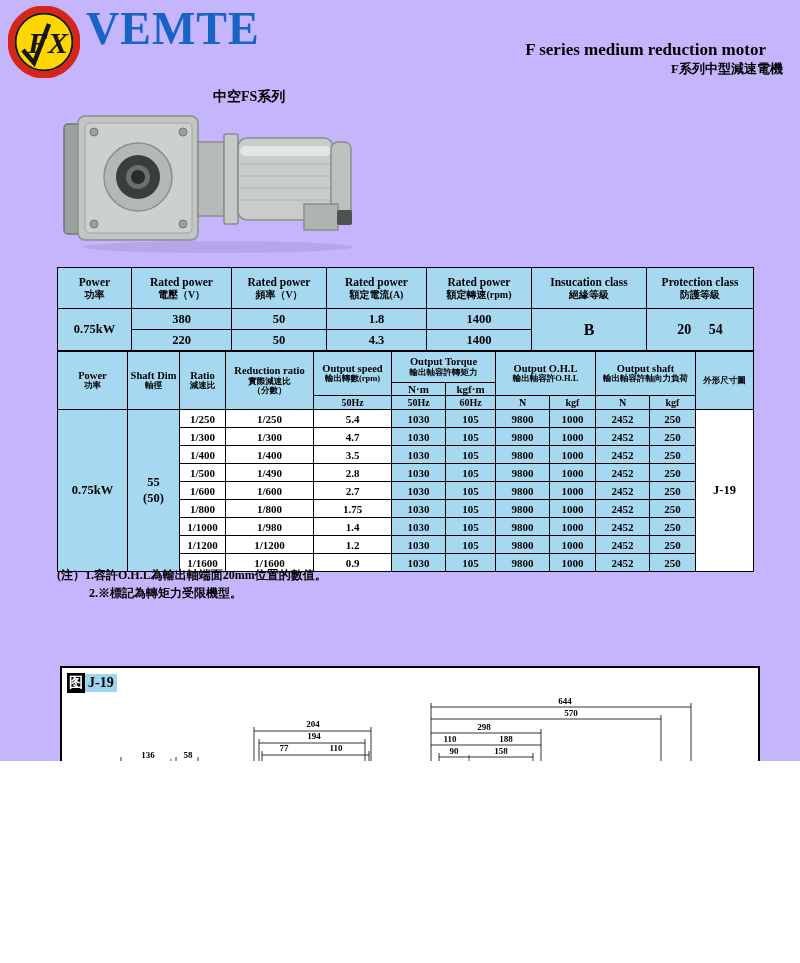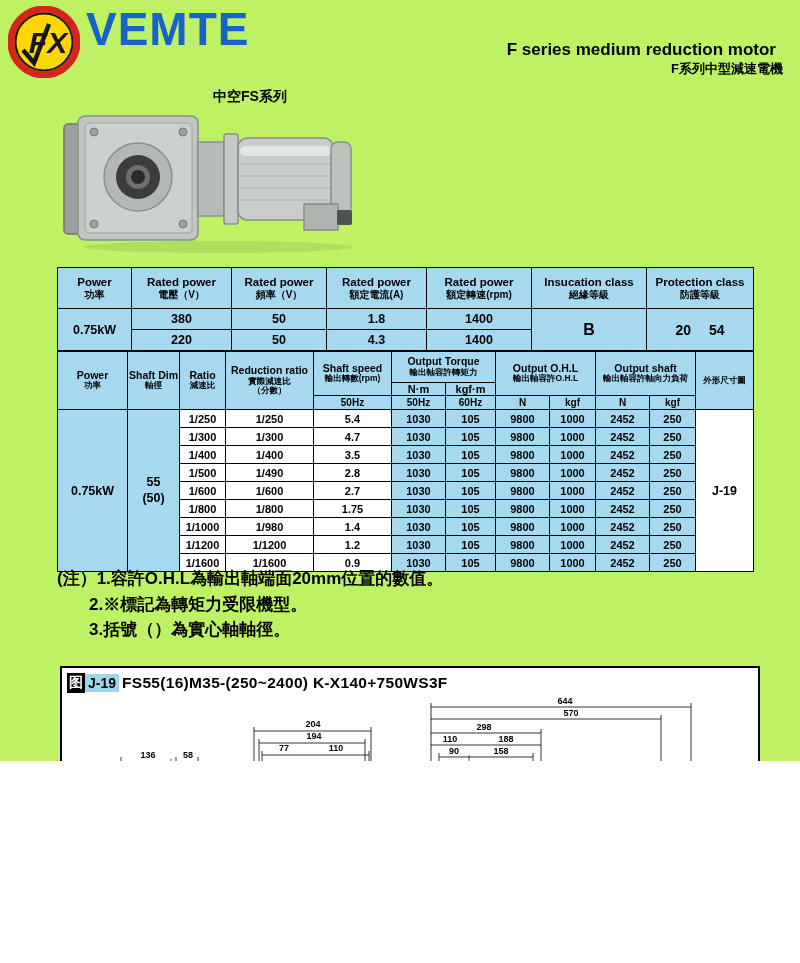--- a/index.html
+++ b/index.html
@@ -1,24 +1,24 @@
 <!DOCTYPE html>
 <html><head>
 <meta charset="utf-8">
 <style>
   html,body{margin:0;padding:0;background:#fff;}
-  .page{position:relative;width:800px;height:761px;background:#bef264;color:#000;
-        font-family:Liberation Sans, sans-serif;overflow:hidden;}
+  .page{position:relative;width:800px;height:761px;background:#c4b5fd;color:#000;
+        font-family:Liberation Serif, serif;overflow:hidden;}
 
   
   .logo{position:absolute;left:8px;top:6px;width:72px;height:72px;}
   .brand{position:absolute;left:86px;top:6px;color:#1863c6;font-weight:bold;
          font-size:46px;line-height:1;letter-spacing:1px;}
   .brand-sub{position:absolute;left:88px;top:50px;color:#1863c6;font-weight:bold;font-size:27px;}
-  .title-en{position:absolute;right:24px;top:40px;font-size:17px;font-weight:600;}
+  .title-en{position:absolute;right:34px;top:40px;font-size:17px;font-weight:600;}
   .title-cn{position:absolute;right:17px;top:60px;font-size:13px;font-weight:bold;margin-left:48px;}
   .series-label{position:absolute;left:213px;top:88px;font-size:14px;font-weight:bold;}
   .photo{position:absolute;left:58px;top:104px;}
 
   
   table{border-collapse:collapse;table-layout:fixed;}
   th,td{border:1.6px solid #000;padding:0;text-align:center;vertical-align:middle;}
   .c-b{background:#a6d8f0;}
   .c-w{background:#fff;}
   .spec{position:absolute;left:57px;top:267px;width:696px;}
@@ -33,21 +33,21 @@
   .ratio th .en{font-size:10.5px;font-weight:bold;line-height:1.12;}
   .ratio th .cn{font-size:8.5px;font-weight:bold;line-height:1.15;}
   .ratio tr.h1 th{height:30px;}
   .ratio tr.h2 th{height:12px;font-size:11px;font-weight:bold;}
   .ratio tr.h3 th{height:13px;font-size:10px;font-weight:bold;}
   .ratio td{height:17px;font-size:11px;font-weight:bold;}
   .ratio td.big{font-size:12.5px;}
   .ratio td.pre{white-space:pre-line;line-height:1.25;}
 
   
-  .notes{position:absolute;left:57px;top:566px;font-size:17px;font-weight:bold;line-height:1.5;}
+  .notes{position:absolute;left:57px;top:566px;font-size:12px;font-weight:bold;line-height:1.5;}
   .notes .indent{padding-left:32px;}
 
   
   .panel{position:absolute;left:60px;top:666px;width:700px;height:281px;box-sizing:border-box;
          border:2px solid #000;border-bottom:6px solid #000;background:#fff;}
   .fig-title{position:absolute;left:5px;top:5px;display:flex;align-items:center;font-weight:bold;}
   .fig-prefix{background:#000;color:#fff;font-size:14px;padding:1px 2px;}
   .fig-code{background:#9fd4ef;color:#000;font-size:14px;padding:1px 3px;}
   .fig-model{font-size:15.5px;margin-left:3px;letter-spacing:.3px;}
   .fig-svg{position:absolute;left:1px;top:27px;}
@@ -194,21 +194,21 @@
         <th rowspan="3">
             <div class="en">Ratio</div>
             <div class="cn">減速比</div>
           </th>
         <th rowspan="3">
             <div class="en">Reduction ratio</div>
             <div class="cn">實際減速比</div>
             <div class="cn">（分數）</div>
           </th>
         <th rowspan="2">
-            <div class="en">Shaft speed</div>
+            <div class="en">Output speed</div>
             <div class="cn">輸出轉數(rpm)</div>
           </th>
         <th colspan="2">
             <div class="en">Output Torque</div>
             <div class="cn">輸出軸容許轉矩力</div>
           </th>
         <th rowspan="2" colspan="2">
             <div class="en">Output O.H.L</div>
             <div class="cn">輸出軸容許O.H.L</div>
           </th>
@@ -337,28 +337,26 @@
           <td class="c-b">1000</td>
           <td class="c-b">2452</td>
           <td class="c-b">250</td>
         </tr>
       </tbody>
   </table>
 
   <div class="notes">
     <div>(注）1.容許O.H.L為輸出軸端面20mm位置的數值。</div>
     <div class="indent">2.※標記為轉矩力受限機型。</div>
-    <div class="indent">3.括號（）為實心軸軸徑。</div>
   </div>
 
   <div class="panel">
     <div class="fig-title">
       <span class="fig-prefix">图</span>
       <span class="fig-code">J-19</span>
-      <span class="fig-model">FS55(16)M35-(250~2400) K-X140+750WS3F</span>
     </div>
 
     <svg class="fig-svg" viewBox="0 0 694 240" width="694" height="240">
 
       <g>
         <rect class="blue" x="30" y="92" width="9" height="74"></rect>
         <rect class="blue" x="38" y="80" width="114" height="98" rx="10"></rect>
         <rect class="thin" x="45" y="87" width="100" height="84" rx="14"></rect>
         <circle class="blue2" cx="108" cy="122" r="28"></circle>
         <circle class="oln" cx="108" cy="122" r="21"></circle>

